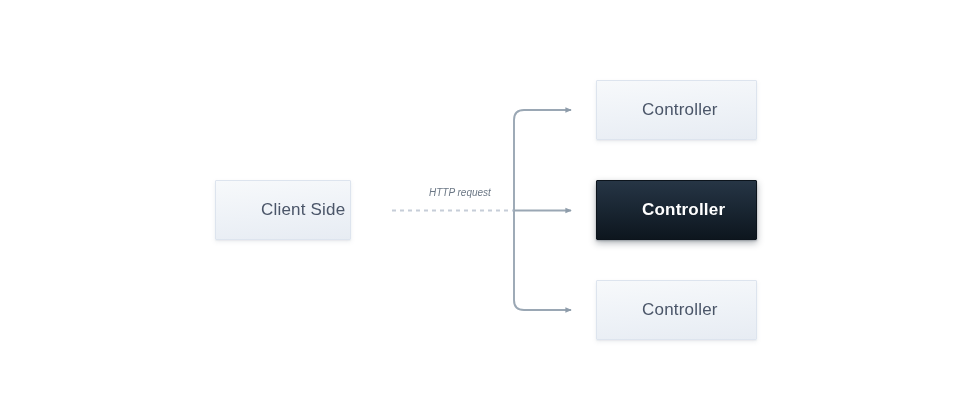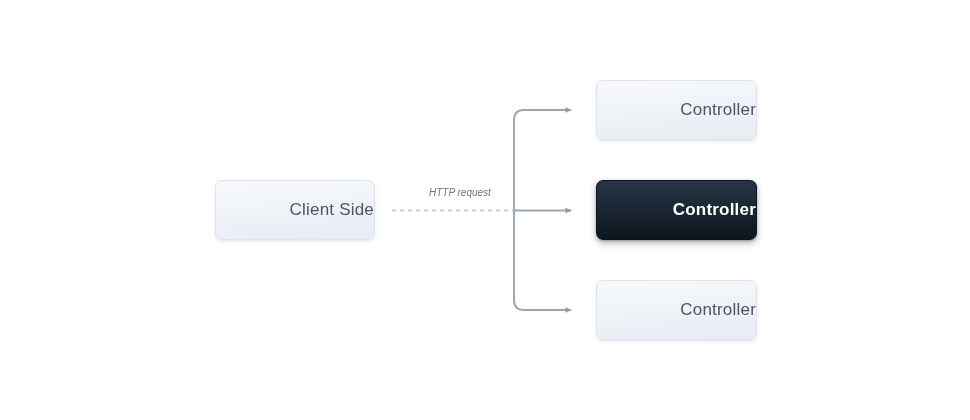--- a/index.html
+++ b/index.html
@@ -27,25 +27,26 @@
     width: 970px;
     height: 420px;
   }
 
   
   .node {
     position: absolute;
     box-sizing: border-box;
     display: flex;
     align-items: center;
-    justify-content: flex-end;
-    border-radius: 7px;
+    justify-content: flex-start;
+    border-radius: 1px;
     font-size: 17px;
     letter-spacing: 0.2px;
     white-space: nowrap;
+    padding-left: 45px;
   }
 
   .node.light {
     background: linear-gradient(175deg, #f7f9fb 0%, #eef2f7 55%, #e7ecf3 100%);
     border: 1px solid #dde4ee;
     color: #4a5568;
     font-weight: 400;
     box-shadow: 0 2px 4px rgba(120, 135, 155, 0.13),
                 0 1px 1px rgba(120, 135, 155, 0.08);
   }
@@ -56,21 +57,21 @@
     color: #ffffff;
     font-weight: 700;
     box-shadow: 0 3px 7px rgba(20, 32, 45, 0.34),
                 0 1px 2px rgba(20, 32, 45, 0.26);
   }
 
   
   #client-side {
     left: 215px;
     top: 180px;
-    width: 160px;
+    width: 136px;
     height: 60px;
   }
   #controller-top {
     left: 596px;
     top: 80px;
     width: 161px;
     height: 60px;
   }
   #controller-middle {
     left: 596px;

